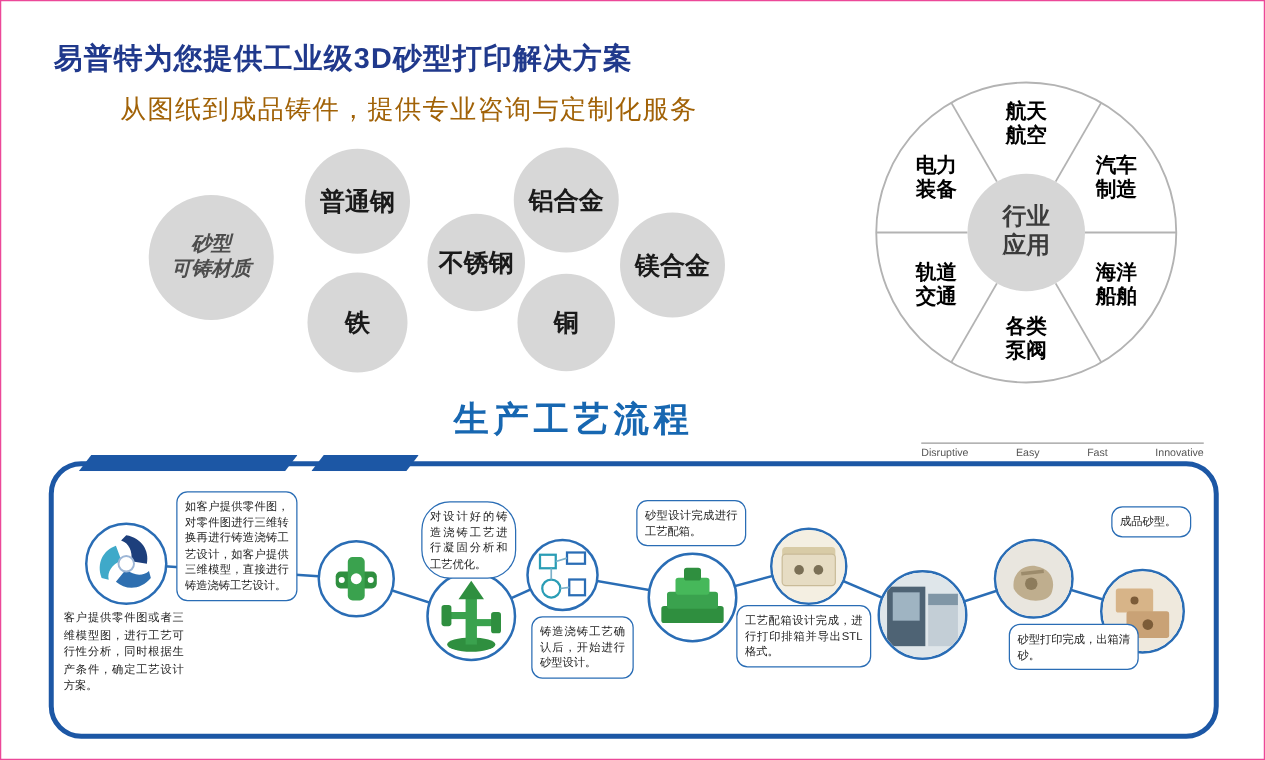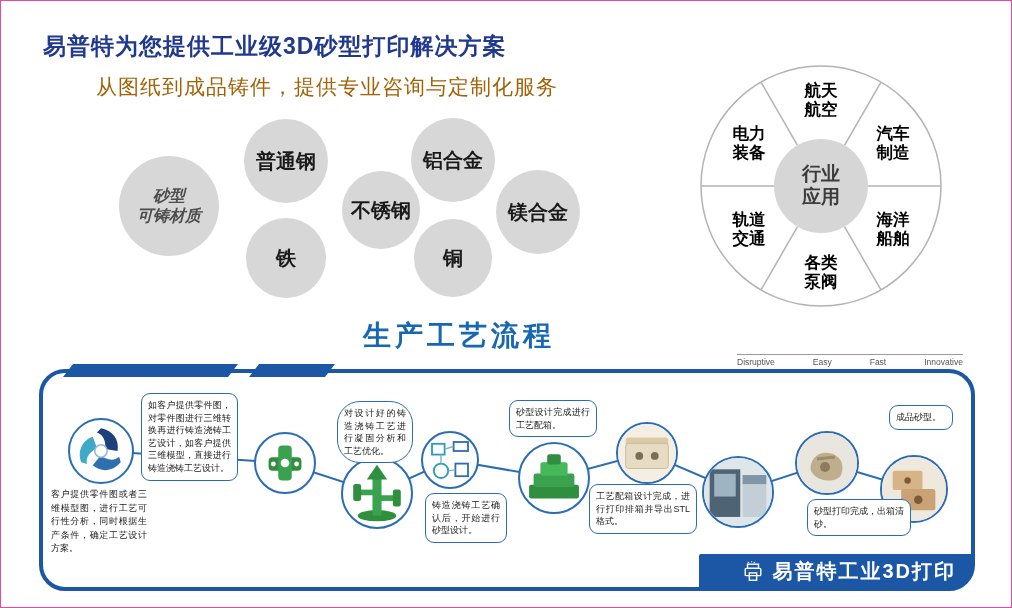--- a/index.html
+++ b/index.html
@@ -218,25 +218,14 @@
   <div class="note-box" style="left:140px; top:392px; width:97px;">如客户提供零件图，对零件图进行三维转换再进行铸造浇铸工艺设计，如客户提供三维模型，直接进行铸造浇铸工艺设计。</div>
   <div class="note-box" style="left:336px; top:400px; width:76px;border-radius:23px;">对设计好的铸造浇铸工艺进行凝固分析和工艺优化。</div>
   <div class="note-box" style="left:508px; top:399px; width:88px;">砂型设计完成进行工艺配箱。</div>
   <div class="note-box" style="left:888px; top:404px; width:64px;">成品砂型。</div>
 
   <div class="plain-note" style="left:50px; top:487px; width:96px;">客户提供零件图或者三维模型图，进行工艺可行性分析，同时根据生产条件，确定工艺设计方案。</div>
   <div class="note-box" style="left:424px; top:492px; width:82px;">铸造浇铸工艺确认后，开始进行砂型设计。</div>
   <div class="note-box" style="left:588px; top:483px; width:108px;">工艺配箱设计完成，进行打印排箱并导出STL格式。</div>
   <div class="note-box" style="left:790px; top:498px; width:104px;margin-left:16px;">砂型打印完成，出箱清砂。</div>
 
-  <div class="abs footer-banner">
-    <svg width="22" height="22" viewBox="0 0 24 24">
-      <circle cx="7" cy="1.6" r="0.9" fill="#fff"></circle>
-      <circle cx="10.5" cy="0.9" r="0.7" fill="#fff"></circle>
-      <circle cx="13.5" cy="1.6" r="0.9" fill="#fff"></circle>
-      <rect x="6" y="3.5" width="12" height="4.5" fill="none" stroke="#fff" stroke-width="1.5"></rect>
-      <rect x="3.5" y="8" width="17" height="8" rx="1" fill="none" stroke="#fff" stroke-width="1.5"></rect>
-      <rect x="8" y="13" width="8" height="8" fill="none" stroke="#fff" stroke-width="1.5"></rect>
-    </svg>
-    <span class="brand-text">易普特工业3D打印</span>
-  </div>
 
 </div>
 
 </body></html>

